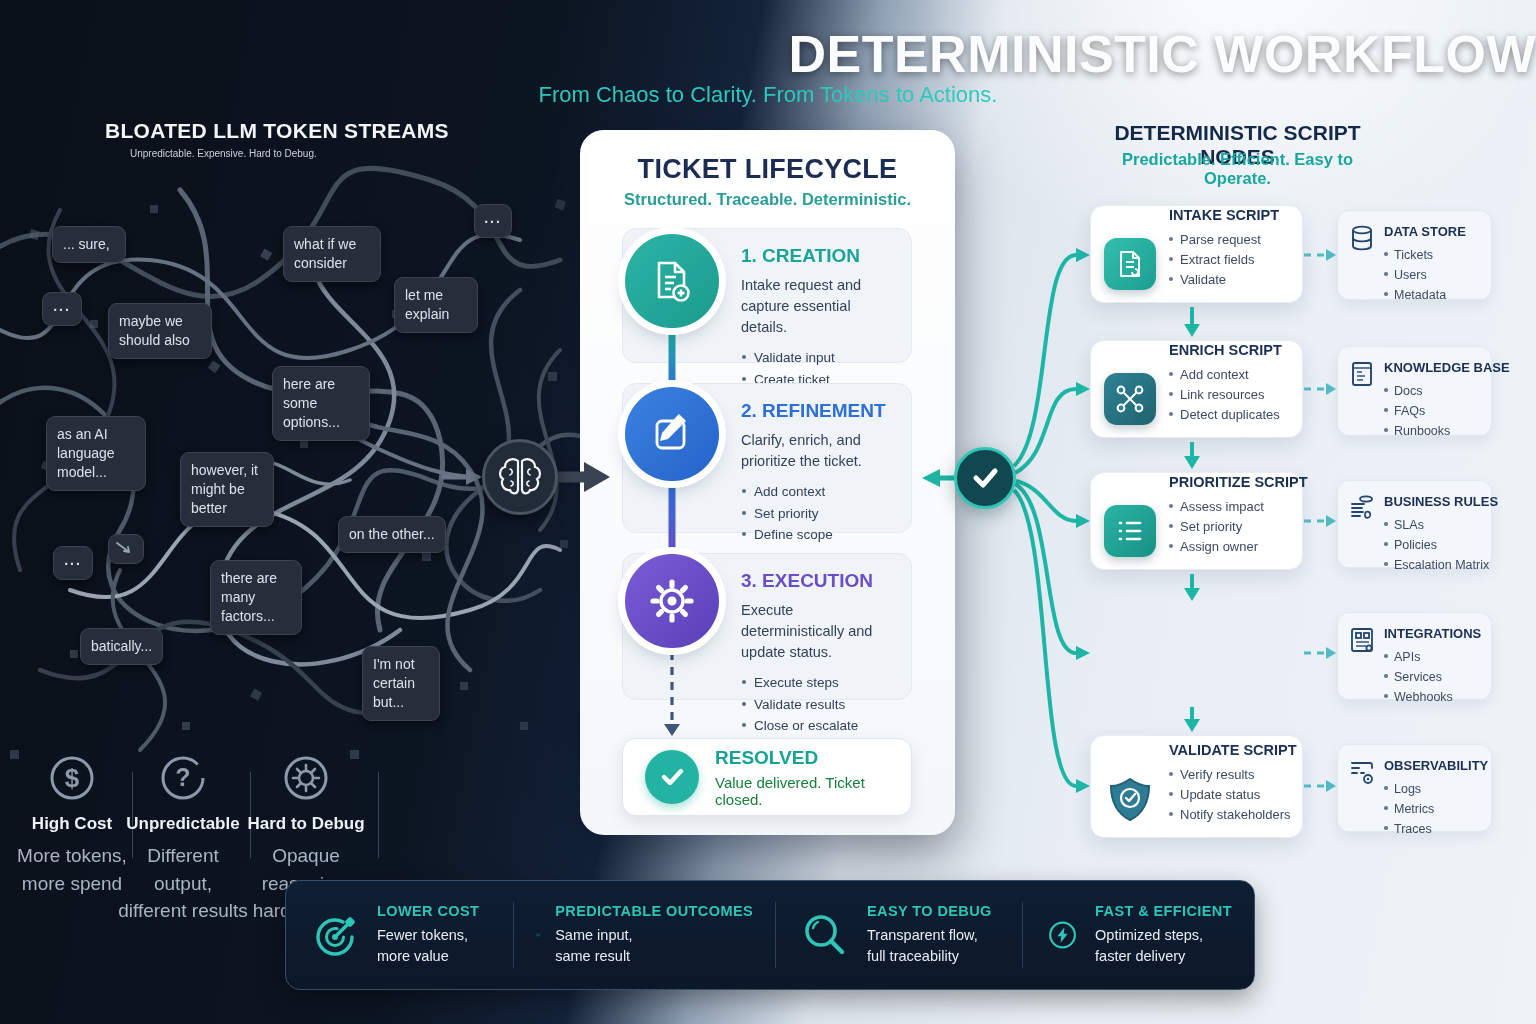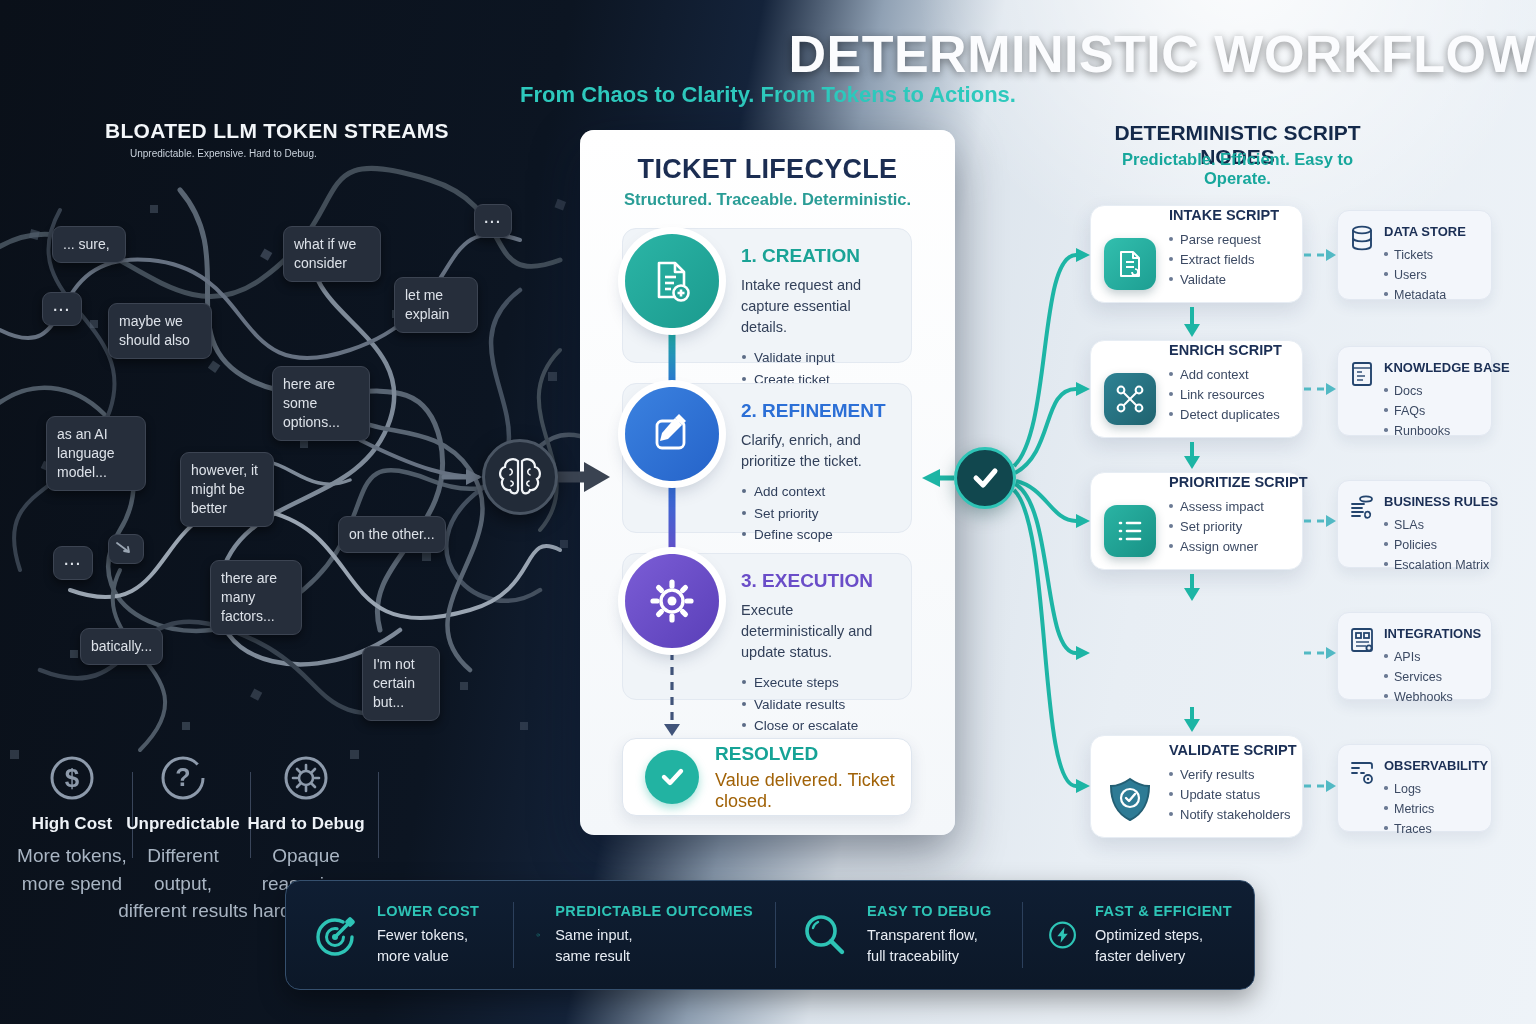--- a/index.html
+++ b/index.html
@@ -8,42 +8,42 @@
   .canvas {
     position:relative; width:1536px; height:1024px; overflow:hidden;
     background-image:
       radial-gradient(circle at 1235px -40px, rgba(255,255,255,.85), rgba(255,255,255,0) 320px),
       linear-gradient(101deg, #0a1019 0%, #0c1522 33%, #14233a 44%, #90a1b4 51%, #dde5ed 58%, #e8eef4 72%, #eef3f8 100%);
   }
   .abs { position:absolute; }
 
   
   .main-title { left:0; right:0; top:24px; text-align:right; color:#fbfcfe; font-size:52px; font-weight:bold; letter-spacing:.5px; text-shadow:0 2px 8px rgba(0,0,0,.45); }
-  .main-sub { left:0; right:0; top:82px; text-align:center; color:#2ec9bd; font-size:22px; font-weight:bold; }
+  .main-sub { left:0; right:0; top:82px; text-align:center; color:#2ec9bd; font-size:22px; font-weight:normal; }
 
   
   .chaos-head { left:105px; top:119px; color:#f3f6f9; font-size:21px; font-weight:bold; letter-spacing:.3px; }
   .chaos-sub  { left:105px; top:148px; color:#c9d2dc; font-size:10px;margin-left:25px; }
   .bubble {
     position:absolute; background:#262e3b; border:1px solid #3c4452; border-radius:9px;
     color:#dde2e9; font-size:14px; line-height:1.35; padding:8px 10px;
     box-shadow:0 4px 10px rgba(0,0,0,.45); z-index:2;
   }
   .bubble.dots { text-align:center; letter-spacing:2px; padding:4px 8px 9px; font-weight:bold; }
   .bubble.nowrap { white-space:nowrap; }
   .pain-item { position:absolute; text-align:center; z-index:2; }
   .pain-item .ic { display:flex; justify-content:center; margin-bottom:10px; }
   .pain-title { color:#eef2f7; font-size:17px; font-weight:bold; margin-bottom:8px; }
   .pain-line { color:#a9b5c3; font-size:19px; line-height:1.45; }
   .pain-div { position:absolute; width:1px; background:#39455a; top:772px; height:86px; z-index:2; }
 
   
   .center-card {
     left:580px; top:130px; width:375px; height:705px; z-index:2;
-    background:linear-gradient(180deg,#ffffff,#f4f7fa); border-radius:14px;
+    background:linear-gradient(180deg,#ffffff,#f4f7fa); border-radius:24px;
     box-shadow:0 18px 50px rgba(8,18,35,.45), 0 2px 0 rgba(255,255,255,.6) inset;
   }
   .lc-title { position:absolute; left:0; right:0; top:24px; text-align:center; color:#1b2d52; font-size:27px; font-weight:bold; letter-spacing:.3px; }
   .lc-sub   { position:absolute; left:0; right:0; top:60px; text-align:center; color:#2a9d96; font-size:16.5px; font-weight:bold; }
   .step-card {
     position:absolute; left:42px; width:290px; background:#f0f4f8; border:1px solid #e3e9f1;
     border-radius:14px; padding:16px 16px 14px 118px; z-index:1;
   }
   .step-title { font-size:19px; font-weight:bold; margin-bottom:8px; }
   .step-desc { color:#33415a; font-size:14.5px; line-height:1.45; margin-bottom:9px; }
@@ -56,21 +56,21 @@
     box-shadow:0 0 0 7px #ffffff, 0 8px 18px rgba(20,40,80,.25);
   }
   .resolved-card {
     position:absolute; left:42px; top:608px; width:290px; height:78px; background:#ffffff;
     border:1px solid #dfe6ef; border-radius:14px; box-shadow:0 6px 16px rgba(20,40,80,.10);
     display:flex; align-items:center; gap:16px; padding:0 14px 0 22px; z-index:1;
   }
   .resolved-circle { width:54px; height:54px; border-radius:50%; background:#22b3a2; flex:0 0 auto;
     display:flex; align-items:center; justify-content:center; box-shadow:0 4px 10px rgba(34,179,162,.4); }
   .resolved-title { color:#16a396; font-size:19px; font-weight:bold; margin-bottom:5px; }
-  .resolved-desc { color:#a16207; font-size:18px; }
+  .resolved-desc { color:#15803d; font-size:15px; }
 
   
   .brain-node {
     left:482px; top:439px; width:76px; height:76px; border-radius:50%; z-index:4;
     background:#222b38; border:3px solid #4a5563; display:flex; align-items:center; justify-content:center;
     box-shadow:0 6px 18px rgba(0,0,0,.5);
   }
   .check-node {
     left:954px; top:447px; width:62px; height:62px; border-radius:50%; z-index:4;
     background:#11474e; border:3px solid #2ec4b6; display:flex; align-items:center; justify-content:center;

